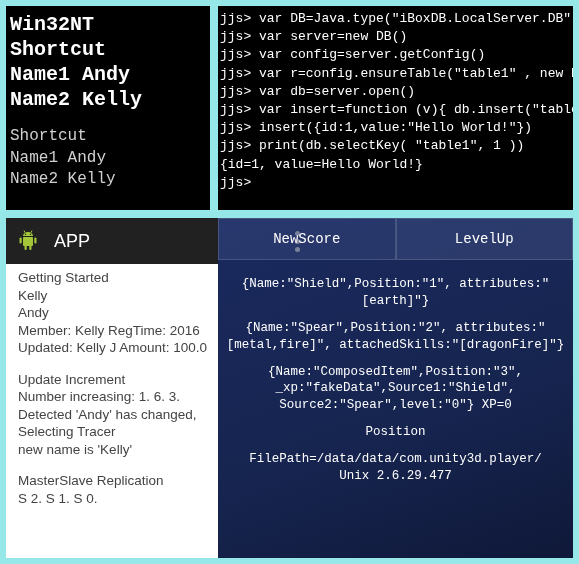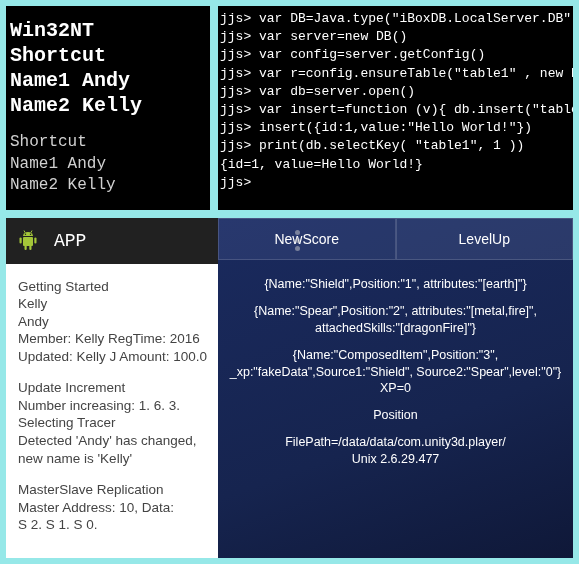--- a/index.html
+++ b/index.html
@@ -16,21 +16,21 @@
     grid-template-rows: 204px 1fr;
     gap: 8px;
     height: 100%;
   }
   .panel {
     background: #000;
     overflow: hidden;
   }
   
   .term1 {
-    padding: 12px 4px;
+    padding: 6px 4px;
     font-family: 'Courier New', monospace;
     font-size: 16px;
     line-height: 1.35;
     color: #d0d0d0;
   }
   .term1 .white-bold {
     color: #fff;
     font-weight: bold;
     font-size: 20px;
     line-height: 1.25;
@@ -53,21 +53,20 @@
     padding: 0;
     width: 316px;
   }
   .android-bar {
     background: #212121;
     height: 46px;
     display: flex;
     align-items: center;
     padding: 8px 10px;
     color: #fff;
-    font-family: Liberation Mono, monospace;
   }
   .android-icon {
     width: 24px;
     height: 24px;
     margin-right: 14px;
     position: relative;
   }
   .android-icon svg { width: 100%; height: 100%; }
   .android-title {
     font-size: 18px;
@@ -86,32 +85,33 @@
     opacity: 0.5;
   }
   .overflow-dots span {
     display: block;
     width: 5px;
     height: 5px;
     background: #ccc;
     border-radius: 50%;
   }
   .android-body {
-    padding: 14px 12px;
+    padding: 5px 12px;
     font-size: 13.5px;
     line-height: 1.3;
     color: #444;
     overflow: hidden;
   }
   .android-body .blk { margin-bottom: 14px; }
   
   .bottom-right-wrap {
     display: flex;
     flex-direction: column;
     gap: 6px;
+    font-family: Liberation Mono, monospace;
   }
   .unity {
     background: linear-gradient(160deg, #1a2a5e 0%, #16244f 60%, #0f1838 100%);
     flex: 1;
     color: #fff;
     font-size: 12.5px;
     display: flex;
     flex-direction: column;
   }
   .unity-tabs {
@@ -199,27 +199,26 @@
       <div class="blk">
         <div>Getting Started</div>
         <div>Kelly</div>
         <div>Andy</div>
         <div>Member: Kelly RegTime: 2016</div>
         <div>Updated: Kelly J  Amount: 100.0</div>
       </div>
       <div class="blk">
         <div>Update Increment</div>
         <div>Number increasing: 1.  6.  3.</div>
+        <div>Detected 'Andy' has changed,</div>
         <div>Selecting Tracer</div>
-        <div>Detected 'Andy' has changed,</div>
         <div>new name is 'Kelly'</div>
       </div>
       <div class="blk">
         <div>MasterSlave Replication</div>
-        <div>Master Address: 10, Data:</div>
         <div>S 2. S 1. S 0.</div>
       </div>
     </div>
   </div>
 
   <div class="bottom-right-wrap">
     <div class="panel unity">
       <div class="unity-tabs">
         <div class="utab">NewScore</div>
         <div class="utab active">LevelUp</div>

